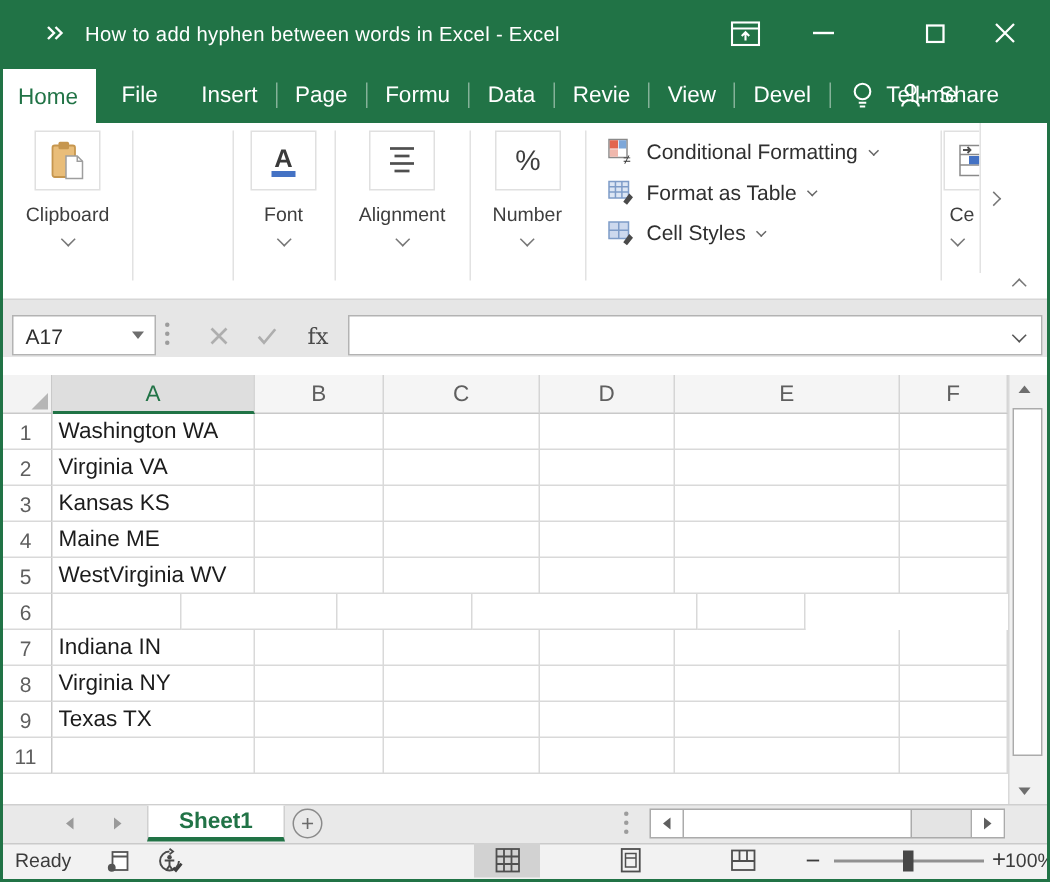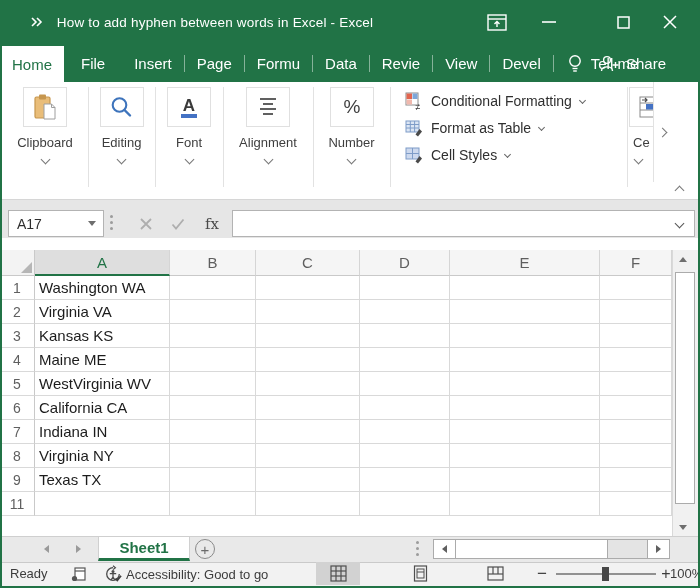--- a/index.html
+++ b/index.html
@@ -229,30 +229,20 @@
           <rect x="2" y="4" width="15" height="21" rx="1.5" fill="#e9bd79" stroke="#c6964e" stroke-width="1.2"></rect>
           <rect x="6" y="1.5" width="7" height="5" rx="1" fill="#c6964e"></rect>
           <path d="M11,11 H18.5 L22,14.5 V26 H11 Z" fill="#fff" stroke="#9e9e9e"></path>
           <path d="M18.5,11 V14.5 H22" fill="none" stroke="#9e9e9e"></path>
         </svg>
       </div>
       <div class="glabel">Clipboard</div>
       <span class="chev gchev"></span>
     </div>
 
-    <div class="rgroup" style="left:88px;width:67px">
-      <div class="gicon-box">
-        <svg width="25" height="25" viewBox="0 0 25 25">
-          <circle cx="10.5" cy="10" r="6.8" fill="none" stroke="#3e74bc" stroke-width="2.1"></circle>
-          <line x1="15.5" y1="15" x2="21" y2="20.5" stroke="#3e74bc" stroke-width="2.4" stroke-linecap="round"></line>
-        </svg>
-      </div>
-      <div class="glabel">Editing</div>
-      <span class="chev gchev"></span>
-    </div>
 
     <div class="rgroup" style="left:155px;width:68px">
       <div class="gicon-box">
         <svg width="26" height="26" viewBox="0 0 26 26">
           <text x="13" y="17" text-anchor="middle" font-size="17" font-weight="bold" fill="#3a3a3a" font-family="Liberation Sans, sans-serif">A</text>
           <rect x="5" y="20" width="16" height="4" fill="#4472C4"></rect>
         </svg>
       </div>
       <div class="glabel">Font</div>
       <span class="chev gchev"></span>
@@ -420,21 +410,20 @@
       <div class="rn">5</div>
       <div class="cell wa">WestVirginia WV</div>
       <div class="cell wb"></div>
         <div class="cell wc"></div>
         <div class="cell wd"></div>
         <div class="cell we"></div>
         <div class="cell wf"></div>
     </div>
     <div class="grow">
       <div class="rn">6</div>
-      <div class="cell wa">California CA</div>
       <div class="cell wb"></div>
         <div class="cell wc"></div>
         <div class="cell wd"></div>
         <div class="cell we"></div>
         <div class="cell wf"></div>
     </div>
     <div class="grow">
       <div class="rn">7</div>
       <div class="cell wa">Indiana IN</div>
       <div class="cell wb"></div>
@@ -509,21 +498,20 @@
     </svg>
   </div>
   <div class="abs" id="accbtn">
     <svg width="18" height="18" viewBox="0 0 18 18">
       <path d="M15.3,9 A6.3,6.3 0 1 1 9,2.7" fill="none" stroke="#4a4a4a" stroke-width="1.3"></path>
       <path d="M9,0.8 L11.4,2.7 L9,4.6" fill="none" stroke="#4a4a4a" stroke-width="1.2"></path>
       <circle cx="9" cy="6.5" r="1.5" fill="#4a4a4a"></circle>
       <path d="M5.8,8.6 H12.2 M9,8.6 V12 M9,12 L7,15 M9,12 L11,15" fill="none" stroke="#4a4a4a" stroke-width="1.3"></path>
       <path d="M11.5,13.5 L13.3,15.3 L17,10.8" fill="none" stroke="#3f3f3f" stroke-width="1.8"></path>
     </svg>
-    <span>Accessibility: Good to go</span>
   </div>
   <div class="abs viewbtn" id="view-normal">
     <svg width="17" height="17" viewBox="0 0 17 17">
       <rect x="1" y="1" width="15" height="15" fill="none" stroke="#4f4f4f" stroke-width="1.2"></rect>
       <line x1="6" y1="1" x2="6" y2="16" stroke="#4f4f4f" stroke-width="1.2"></line>
       <line x1="11" y1="1" x2="11" y2="16" stroke="#4f4f4f" stroke-width="1.2"></line>
       <line x1="1" y1="6" x2="16" y2="6" stroke="#4f4f4f" stroke-width="1.2"></line>
       <line x1="1" y1="11" x2="16" y2="11" stroke="#4f4f4f" stroke-width="1.2"></line>
     </svg>
   </div>

